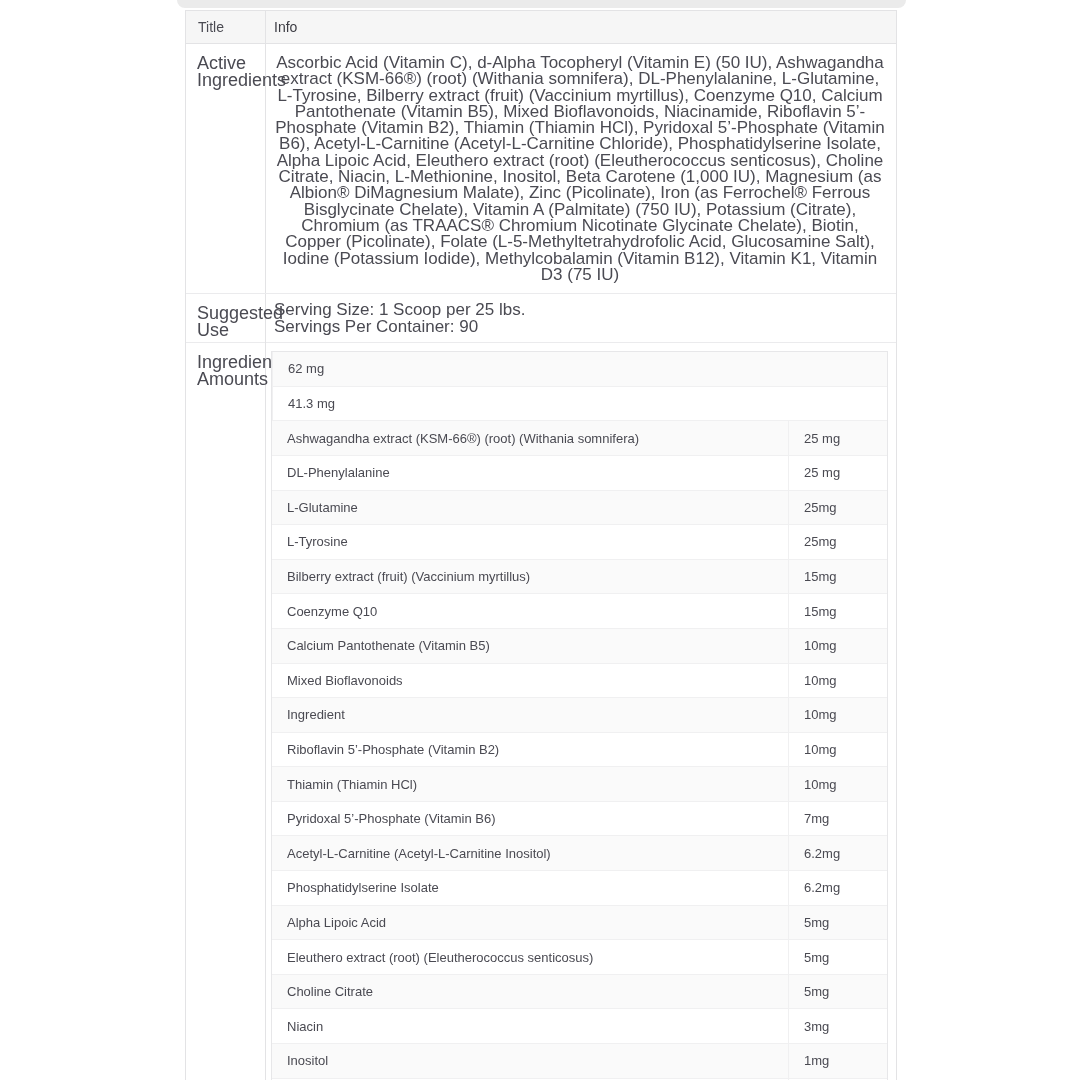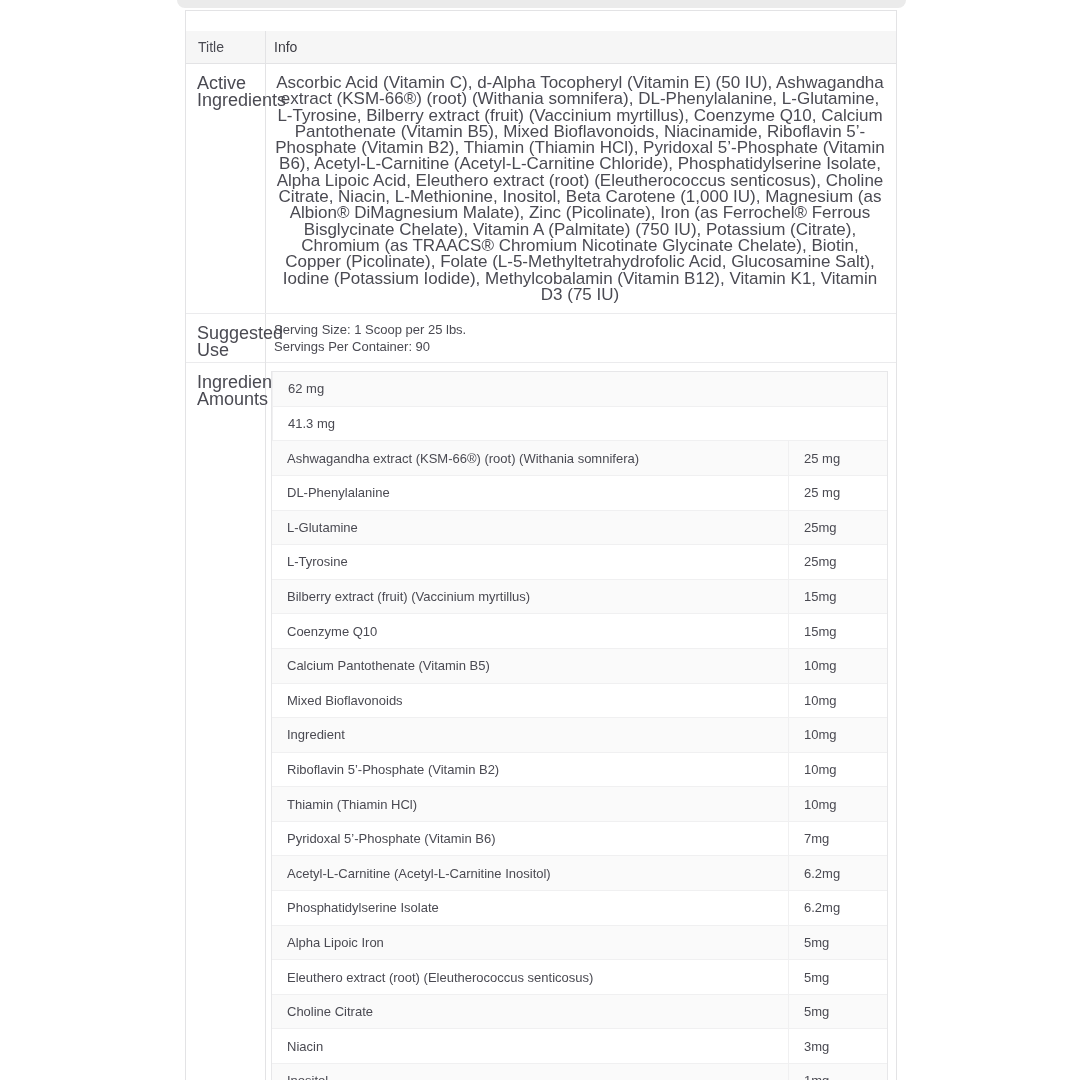--- a/index.html
+++ b/index.html
@@ -47,21 +47,20 @@
     line-height:17px;
     color:var(--text-main);
   }
   .header-row{
     height:33px;
     background:var(--header-bg);
     border-bottom:1px solid var(--border-outer);
     align-items:center;
     font-size:14px;
     color:var(--text-header);
-    margin-top:20px;
   }
   .header-row .title-cell{
     padding:0 0 0 12px;
     height:100%;
     display:flex;align-items:center;
     font-size:14px;
   }
   .header-row .info-cell{
     padding-left:8px;
   }
@@ -74,21 +73,21 @@
     font-size:17px;
     line-height:16.3px;
     text-align:center;
   }
   .sugg-row{
     height:49px;
     border-bottom:1px solid var(--border-row);
   }
   .sugg-row .info-cell{
     padding:8px 10px 0 8px;
-    font-size:13px;
+    font-size:17px;
     line-height:16.5px;
   }
   .amounts-row .info-cell{
     padding:8px 0 0 5px;
   }
   .nested{
     width:617px;
     border:1px solid var(--border-nested);
     background:#fff;
   }
@@ -213,21 +212,21 @@
     <div class="ncell name">Acetyl-L-Carnitine (Acetyl-L-Carnitine Inositol)</div>
     <div class="ncell amount">6.2mg</div>
   </div>
 
   <div class="nrow">
     <div class="ncell name">Phosphatidylserine Isolate</div>
     <div class="ncell amount">6.2mg</div>
   </div>
 
   <div class="nrow">
-    <div class="ncell name">Alpha Lipoic Iron</div>
+    <div class="ncell name">Alpha Lipoic Acid</div>
     <div class="ncell amount">5mg</div>
   </div>
 
   <div class="nrow">
     <div class="ncell name">Eleuthero extract (root) (Eleutherococcus senticosus)</div>
     <div class="ncell amount">5mg</div>
   </div>
 
   <div class="nrow">
     <div class="ncell name">Choline Citrate</div>

